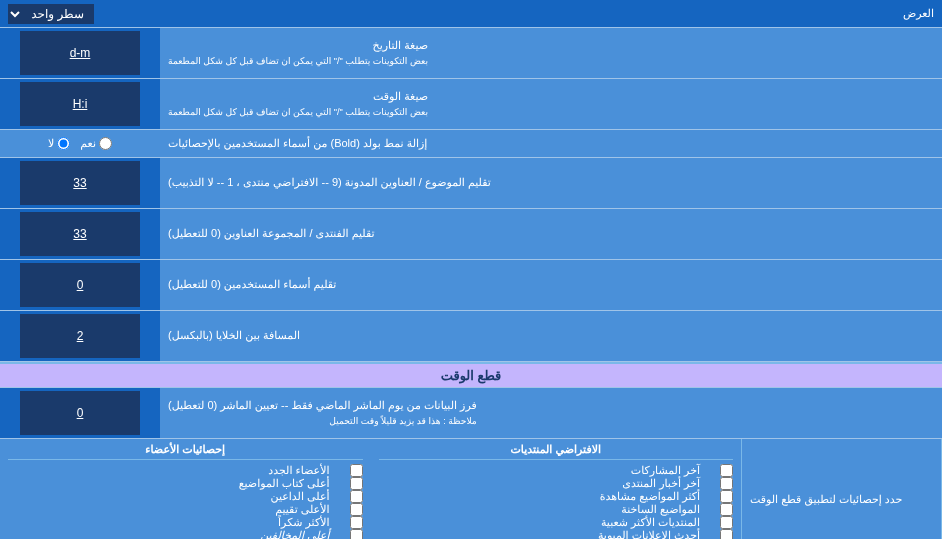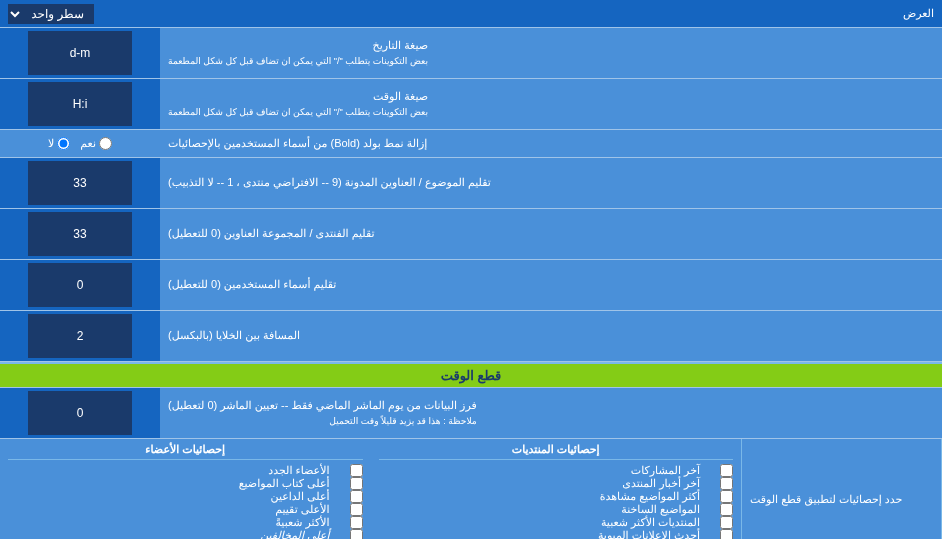--- a/index.html
+++ b/index.html
@@ -41,22 +41,23 @@
       max-width: 220px;
       flex-shrink: 0;
     }
     .input-cell input[type="text"] {
       background: #1a3a6b;
       color: #fff;
       border: none;
       padding: 15px 6px;
       text-align: center;
       font-size: 12px;
-      width: 104px;
+      width: 120px;
       direction: ltr;
+      text-decoration: underline;
     }
     
     .header-row {
       display: flex;
       background: #1565c0;
       align-items: center;
       justify-content: space-between;
       padding: 3px 8px;
       border-bottom: 1px solid #a0c4e8;
       min-height: 28px;
@@ -87,21 +88,21 @@
     }
     .radio-label {
       color: #fff;
       font-size: 11px;
       display: flex;
       align-items: flex-end;
       gap: 3px;
     }
     
     .section-header {
-      background: #84cc16;
+      background: #c4b5fd;
       display: flex;
       align-items: center;
       justify-content: center;
       padding: 4px 8px;
       border-bottom: 1px solid #a0c4e8;
       border-top: 2px solid #7ab8e8;
       min-height: 26px;
     }
     .section-header span {
       font-size: 13px;
@@ -237,21 +238,21 @@
 
   <div style="display:flex; border-bottom:1px solid #a0c4e8;">
 
     <div class="right-define-cell">
       <span>حدد إحصائيات لتطبيق قطع الوقت</span>
     </div>
 
     <div style="flex:1; display:flex; background:#4a90d9;">
 
       <div style="flex:1; padding:4px 8px; border-right:1px solid #7ab8e8;">
-        <div style="color:#fff; font-size:11px; font-weight:bold; text-align:center; border-bottom:1px solid #7ab8e8; padding-bottom:3px; margin-bottom:4px;">إحصائيات المنتديات</div>
+        <div style="color:#fff; font-size:11px; font-weight:bold; text-align:center; border-bottom:1px solid #7ab8e8; padding-bottom:3px; margin-bottom:4px;">الافتراضي المنتديات</div>
         <div class="checkbox-item">
           <input type="checkbox" id="cb_posts" style="">
           <label for="cb_posts" style="color:#fff;font-size:11px;">آخر المشاركات</label>
         </div>
         <div class="checkbox-item">
           <input type="checkbox" id="cb_forum_news" style="">
           <label for="cb_forum_news" style="color:#fff;font-size:11px;">آخر أخبار المنتدى</label>
         </div>
         <div class="checkbox-item">
           <input type="checkbox" id="cb_most_viewed" style="">
@@ -288,21 +289,21 @@
         <div class="checkbox-item">
           <input type="checkbox" id="cb_top_posters2" style="">
           <label for="cb_top_posters2" style="color:#fff;font-size:11px;">أعلى الداعين</label>
         </div>
         <div class="checkbox-item">
           <input type="checkbox" id="cb_top_rated" style="">
           <label for="cb_top_rated" style="color:#fff;font-size:11px;">الأعلى تقييم</label>
         </div>
         <div class="checkbox-item">
           <input type="checkbox" id="cb_most_thanks" style="">
-          <label for="cb_most_thanks" style="color:#fff;font-size:11px;">الأكثر شعبيةً</label>
+          <label for="cb_most_thanks" style="color:#fff;font-size:11px;">الأكثر شكراً</label>
         </div>
         <div class="checkbox-item">
           <input type="checkbox" id="cb_top_referrers" style="">
           <label for="cb_top_referrers" style="color:#fff;font-size:11px;font-style:italic;">أعلى المخالفين</label>
         </div>
       </div>
     </div>
   </div>
 
   <div style="padding:4px 8px; font-size:11px; background:#fff; color:#333; border-top:1px solid #a0c4e8;">If FIL</div>

